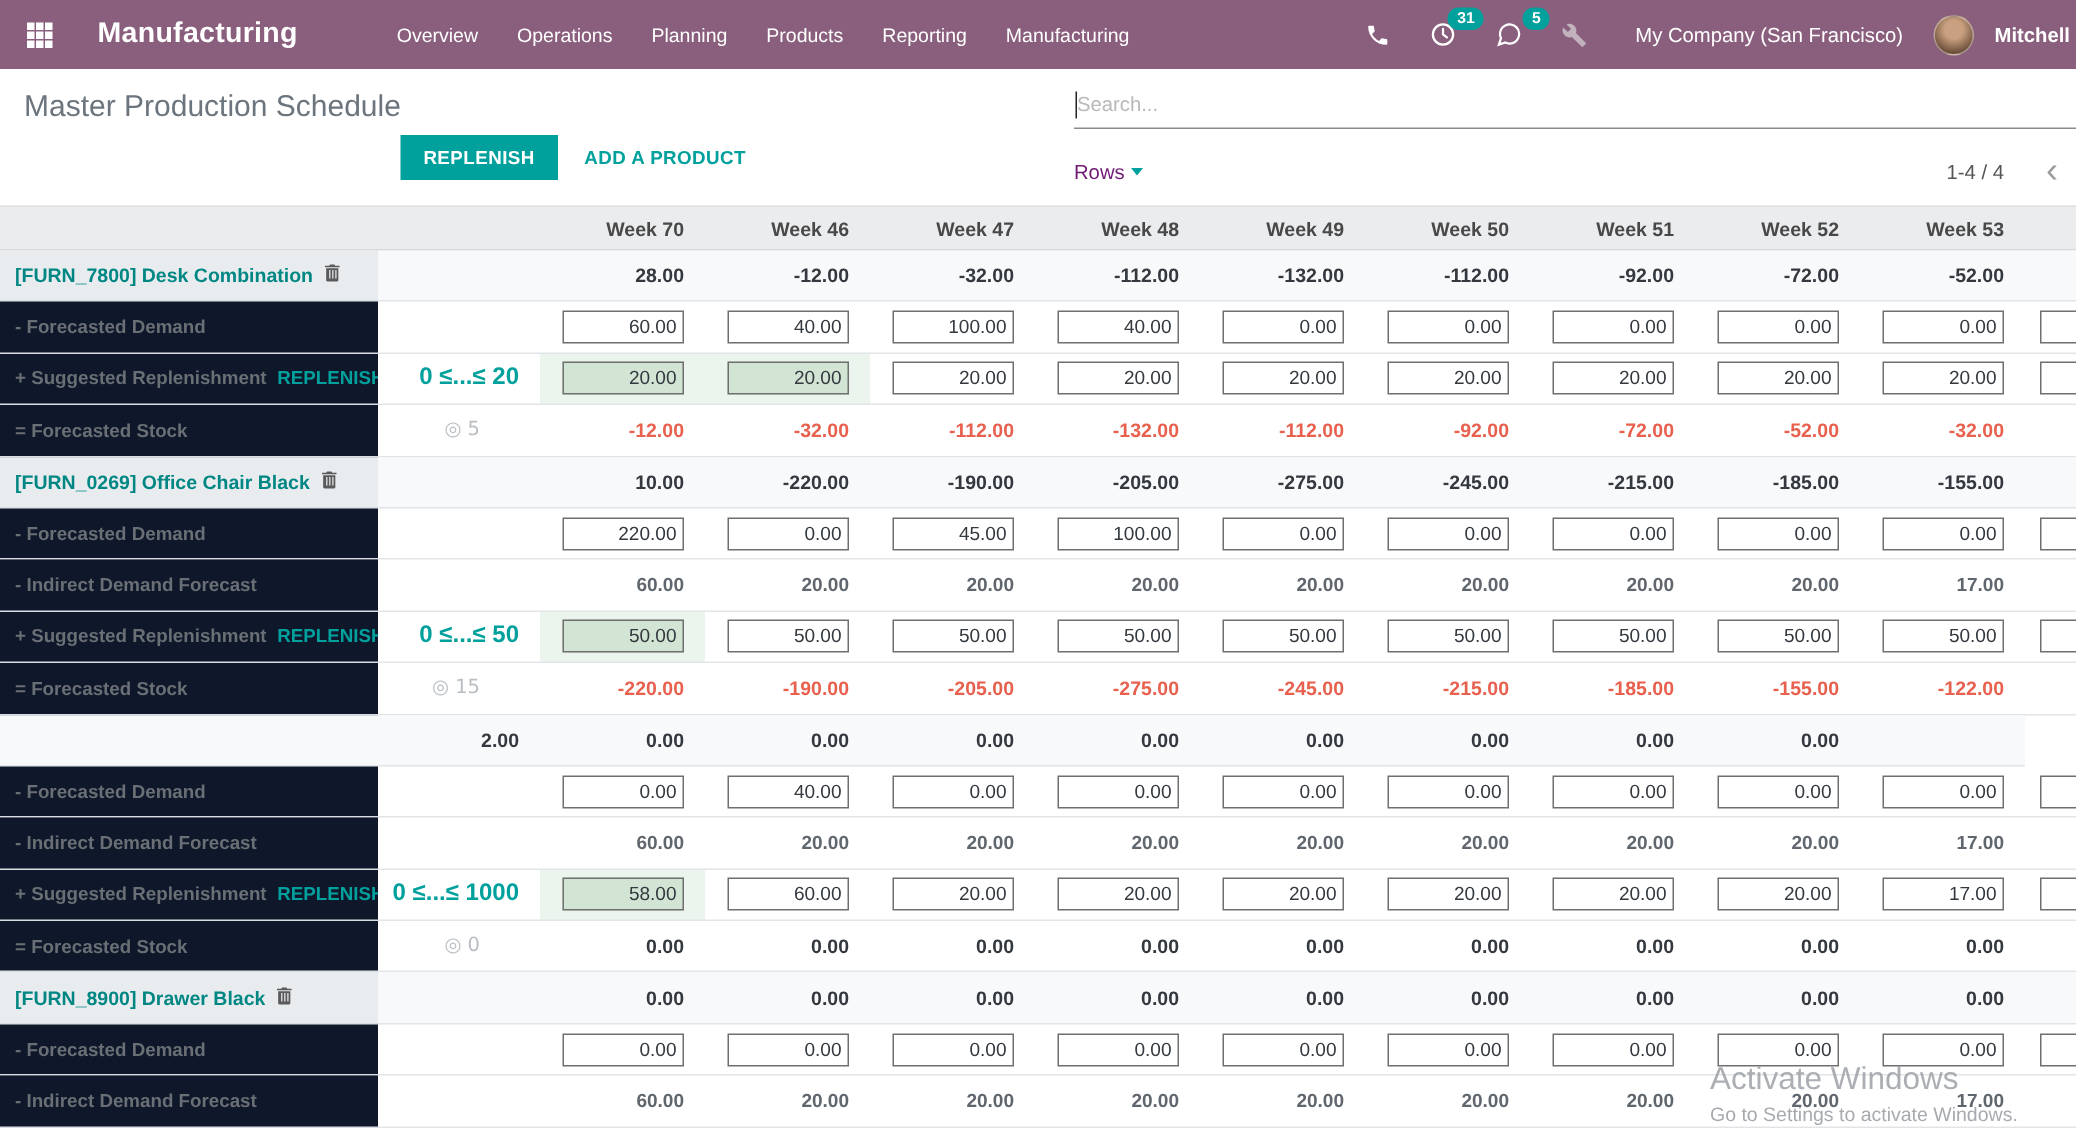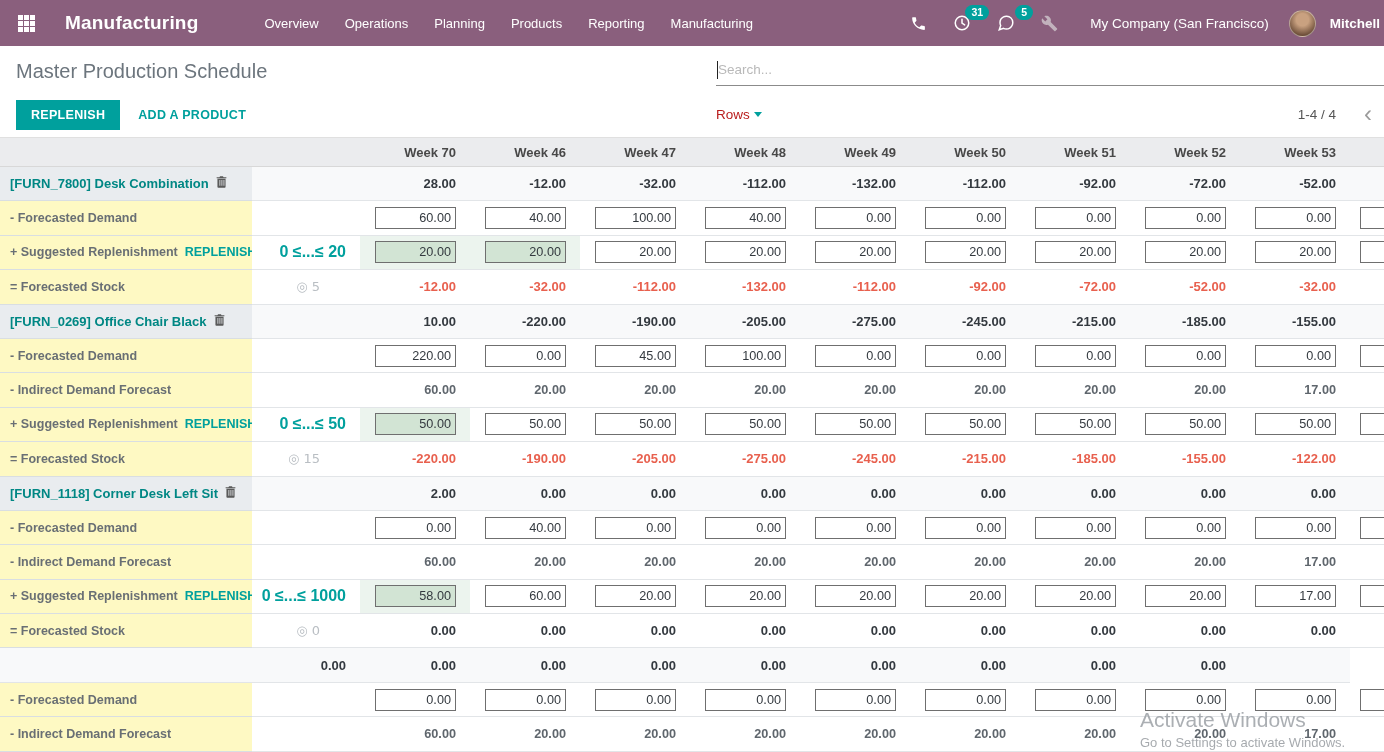--- a/index.html
+++ b/index.html
@@ -20,50 +20,50 @@
   .badge { position:absolute; top:-3px; right:-8px; background:#00a09d; color:#fff;
     font-size:10.5px; font-weight:bold; border-radius:9px; padding:2px 6px; line-height:1; }
   .company { font-size:13.5px; margin:0 14px 0 16px; white-space:nowrap; cursor:pointer; }
   .avatar { width:27px; height:27px; border-radius:50%;
     background:radial-gradient(circle at 50% 35%, #c9a180 30%, #6e4f3a 75%, #4e382a);
     border:1px solid rgba(255,255,255,.4); margin-right:8px; cursor:pointer; }
   .username { font-size:13.5px; font-weight:bold; margin-right:4px; cursor:pointer; }
 
   
   .control-panel { height:91px; display:flex; padding:10px 0 0 16px; background:#fff; }
-  .cp-left { width:700px; display:flex; flex-direction:column; }
+  .cp-left { width:700px; display:flex; }
   .page-title { font-size:20px; color:#6c757d; margin-top:4px; }
   .cp-buttons { display:flex; align-items:center; margin-top:17px; gap:18px; }
   .btn-primary { background:#00a09d; color:#fff; border:none; font-size:12.5px; font-weight:bold;
     padding:8px 15px; letter-spacing:.3px; cursor:pointer; font-family:inherit; }
   .btn-link { color:#00a09d; background:none; border:none; font-size:12.5px; font-weight:bold;
     letter-spacing:.3px; cursor:pointer; font-family:inherit; }
   .cp-right { flex:1; display:flex; flex-direction:column; padding-right:0; }
   .search-wrap { position:relative; border-bottom:1px solid #8b8b8b; margin-right:0; height:30px; }
   .search-input { width:100%; border:none; outline:none; font-size:13.5px; padding:6px 2px;
     font-family:inherit; color:#7f1d1d; }
   .search-input::placeholder { color:#b9b9b9; }
   .search-caret { position:absolute; left:1px; top:5px; width:1px; height:18px; background:#222; }
   .cp-right-bottom { display:flex; align-items:center; margin-top:16px; }
-  .rows-dd { font-size:13.5px; color:#b91c1c; cursor:pointer; }
+  .rows-dd { font-size:13.5px; color:#701a75; cursor:pointer; }
   .rows-dd .caret { display:inline-block; margin-left:4px; color:#00a09d;
     border-left:4px solid transparent; border-right:4px solid transparent; border-top:5px solid #00a09d;
     vertical-align:middle; }
   .pager { margin-left:auto; display:flex; align-items:center; }
   .pager-count { font-size:13.5px; color:#555; margin-right:28px; }
   .pager-prev { font-size:24px; color:#9b9b9b; line-height:1; cursor:pointer; width:20px; }
 
   
   .mps-table { width:1460px; }
   .trow { display:grid; grid-template-columns:252px 108px repeat(10,110px); height:34.4px; }
   .trow.header-row { height:30px; background:#ebecee; border-top:1px solid #e0e0e0; }
   .cell { display:flex; align-items:center; justify-content:flex-end; padding-right:14px;
     border-bottom:1px solid #e2e5e8; font-size:13px; overflow:hidden; }
   .cell.label-col { justify-content:flex-start; padding-left:10px; padding-right:4px;
-    background:#fef9c3; border-bottom:1px solid #d9dee2; }
+    background:#0f172a; border-bottom:1px solid #d9dee2; }
   .hcell { font-weight:bold; color:#484848; border-bottom:1px solid #d8d8d8; }
   .hcell.label-col { background:#ebecee; border-bottom:1px solid #d8d8d8; }
   .product-row .cell { background:#f8f9fa; font-weight:bold; color:#33393f; }
   .product-row .cell.label-col { background:#e9ecef; }
   .product-name { color:#008784; font-size:13px; font-weight:bold; cursor:pointer;
     white-space:nowrap; overflow:hidden; }
   .trash { margin-left:6px; cursor:pointer; flex:none; }
   .row-label { color:#696f74; font-size:12.5px; font-weight:bold; white-space:nowrap; }
   .repl-link { color:#00a09d; font-size:12.5px; font-weight:bold; margin-left:7px; cursor:pointer; }
   .range-txt { color:#00a09d; font-size:16px; font-weight:bold; white-space:nowrap; }
@@ -410,148 +410,148 @@
       <div class="cell stockval neg">-205.00</div>
       <div class="cell stockval neg">-275.00</div>
       <div class="cell stockval neg">-245.00</div>
       <div class="cell stockval neg">-215.00</div>
       <div class="cell stockval neg">-185.00</div>
       <div class="cell stockval neg">-155.00</div>
       <div class="cell stockval neg">-122.00</div>
       <div class="cell partialcell"></div>
     </div>
     <div class="trow product-row">
-      <div class="cell label-col">
-        <span class="product-name">[FURN_1118] Corner Desk Left Sit</span>
+      <div class="cell "></div>
+      <div class="cell ">2.00</div>
+      <div class="cell ">0.00</div>
+      <div class="cell ">0.00</div>
+      <div class="cell ">0.00</div>
+      <div class="cell ">0.00</div>
+      <div class="cell ">0.00</div>
+      <div class="cell ">0.00</div>
+      <div class="cell ">0.00</div>
+      <div class="cell ">0.00</div>
+      <div class="cell "></div>
+    </div>
+    <div class="trow sub-row">
+      <div class="cell label-col">
+        <span class="row-label">- Forecasted Demand</span>
+      </div>
+      <div class="cell "></div>
+      <div class="cell ">
+        <input class="cell-input" value="0.00" style="">
+      </div>
+      <div class="cell ">
+        <input class="cell-input" value="40.00" style="">
+      </div>
+      <div class="cell ">
+        <input class="cell-input" value="0.00" style="">
+      </div>
+      <div class="cell ">
+        <input class="cell-input" value="0.00" style="">
+      </div>
+      <div class="cell ">
+        <input class="cell-input" value="0.00" style="">
+      </div>
+      <div class="cell ">
+        <input class="cell-input" value="0.00" style="">
+      </div>
+      <div class="cell ">
+        <input class="cell-input" value="0.00" style="">
+      </div>
+      <div class="cell ">
+        <input class="cell-input" value="0.00" style="">
+      </div>
+      <div class="cell ">
+        <input class="cell-input" value="0.00" style="">
+      </div>
+      <div class="cell partialcell">
+        <input class="cell-input" style="">
+      </div>
+    </div>
+    <div class="trow sub-row">
+      <div class="cell label-col">
+        <span class="row-label">- Indirect Demand Forecast</span>
+      </div>
+      <div class="cell "></div>
+      <div class="cell txtval">60.00</div>
+      <div class="cell txtval">20.00</div>
+      <div class="cell txtval">20.00</div>
+      <div class="cell txtval">20.00</div>
+      <div class="cell txtval">20.00</div>
+      <div class="cell txtval">20.00</div>
+      <div class="cell txtval">20.00</div>
+      <div class="cell txtval">20.00</div>
+      <div class="cell txtval">17.00</div>
+      <div class="cell partialcell"></div>
+    </div>
+    <div class="trow sub-row">
+      <div class="cell label-col">
+        <span class="row-label">+ Suggested Replenishment</span>
+        <span class="repl-link">REPLENISH</span>
+      </div>
+      <div class="cell ">
+        <span class="range-txt">0 ≤...≤ 1000</span>
+      </div>
+      <div class="cell greencell">
+        <input class="cell-input" value="58.00" style="">
+      </div>
+      <div class="cell ">
+        <input class="cell-input" value="60.00" style="">
+      </div>
+      <div class="cell ">
+        <input class="cell-input" value="20.00" style="">
+      </div>
+      <div class="cell ">
+        <input class="cell-input" value="20.00" style="">
+      </div>
+      <div class="cell ">
+        <input class="cell-input" value="20.00" style="">
+      </div>
+      <div class="cell ">
+        <input class="cell-input" value="20.00" style="">
+      </div>
+      <div class="cell ">
+        <input class="cell-input" value="20.00" style="">
+      </div>
+      <div class="cell ">
+        <input class="cell-input" value="20.00" style="">
+      </div>
+      <div class="cell ">
+        <input class="cell-input" value="17.00" style="">
+      </div>
+      <div class="cell partialcell">
+        <input class="cell-input" style="">
+      </div>
+    </div>
+    <div class="trow sub-row">
+      <div class="cell label-col">
+        <span class="row-label">= Forecasted Stock</span>
+      </div>
+      <div class="cell ">
+        <span class="target-txt">◎ 0</span>
+      </div>
+      <div class="cell stockval">0.00</div>
+      <div class="cell stockval">0.00</div>
+      <div class="cell stockval">0.00</div>
+      <div class="cell stockval">0.00</div>
+      <div class="cell stockval">0.00</div>
+      <div class="cell stockval">0.00</div>
+      <div class="cell stockval">0.00</div>
+      <div class="cell stockval">0.00</div>
+      <div class="cell stockval">0.00</div>
+      <div class="cell partialcell"></div>
+    </div>
+    <div class="trow product-row">
+      <div class="cell label-col">
+        <span class="product-name">[FURN_8900] Drawer Black</span>
         <span class="trash"><svg width="13" height="14" viewBox="0 0 16 16" fill="#5a5a5a">
             <path d="M5.5 5.5h1v7h-1zm2.5 0h1v7H8zm2.5 0h1v7h-1zM3 4v10c0 .55.45 1 1 1h8c.55 0 1-.45 1-1V4H3zm11-2h-3.5l-.7-1h-3.6l-.7 1H2v1.3h12V2z"></path>
           </svg></span>
       </div>
-      <div class="cell "></div>
-      <div class="cell ">2.00</div>
-      <div class="cell ">0.00</div>
-      <div class="cell ">0.00</div>
-      <div class="cell ">0.00</div>
-      <div class="cell ">0.00</div>
-      <div class="cell ">0.00</div>
-      <div class="cell ">0.00</div>
-      <div class="cell ">0.00</div>
-      <div class="cell ">0.00</div>
-      <div class="cell "></div>
-    </div>
-    <div class="trow sub-row">
-      <div class="cell label-col">
-        <span class="row-label">- Forecasted Demand</span>
-      </div>
-      <div class="cell "></div>
-      <div class="cell ">
-        <input class="cell-input" value="0.00" style="">
-      </div>
-      <div class="cell ">
-        <input class="cell-input" value="40.00" style="">
-      </div>
-      <div class="cell ">
-        <input class="cell-input" value="0.00" style="">
-      </div>
-      <div class="cell ">
-        <input class="cell-input" value="0.00" style="">
-      </div>
-      <div class="cell ">
-        <input class="cell-input" value="0.00" style="">
-      </div>
-      <div class="cell ">
-        <input class="cell-input" value="0.00" style="">
-      </div>
-      <div class="cell ">
-        <input class="cell-input" value="0.00" style="">
-      </div>
-      <div class="cell ">
-        <input class="cell-input" value="0.00" style="">
-      </div>
-      <div class="cell ">
-        <input class="cell-input" value="0.00" style="">
-      </div>
-      <div class="cell partialcell">
-        <input class="cell-input" style="">
-      </div>
-    </div>
-    <div class="trow sub-row">
-      <div class="cell label-col">
-        <span class="row-label">- Indirect Demand Forecast</span>
-      </div>
-      <div class="cell "></div>
-      <div class="cell txtval">60.00</div>
-      <div class="cell txtval">20.00</div>
-      <div class="cell txtval">20.00</div>
-      <div class="cell txtval">20.00</div>
-      <div class="cell txtval">20.00</div>
-      <div class="cell txtval">20.00</div>
-      <div class="cell txtval">20.00</div>
-      <div class="cell txtval">20.00</div>
-      <div class="cell txtval">17.00</div>
-      <div class="cell partialcell"></div>
-    </div>
-    <div class="trow sub-row">
-      <div class="cell label-col">
-        <span class="row-label">+ Suggested Replenishment</span>
-        <span class="repl-link">REPLENISH</span>
-      </div>
-      <div class="cell ">
-        <span class="range-txt">0 ≤...≤ 1000</span>
-      </div>
-      <div class="cell greencell">
-        <input class="cell-input" value="58.00" style="">
-      </div>
-      <div class="cell ">
-        <input class="cell-input" value="60.00" style="">
-      </div>
-      <div class="cell ">
-        <input class="cell-input" value="20.00" style="">
-      </div>
-      <div class="cell ">
-        <input class="cell-input" value="20.00" style="">
-      </div>
-      <div class="cell ">
-        <input class="cell-input" value="20.00" style="">
-      </div>
-      <div class="cell ">
-        <input class="cell-input" value="20.00" style="">
-      </div>
-      <div class="cell ">
-        <input class="cell-input" value="20.00" style="">
-      </div>
-      <div class="cell ">
-        <input class="cell-input" value="20.00" style="">
-      </div>
-      <div class="cell ">
-        <input class="cell-input" value="17.00" style="">
-      </div>
-      <div class="cell partialcell">
-        <input class="cell-input" style="">
-      </div>
-    </div>
-    <div class="trow sub-row">
-      <div class="cell label-col">
-        <span class="row-label">= Forecasted Stock</span>
-      </div>
-      <div class="cell ">
-        <span class="target-txt">◎ 0</span>
-      </div>
-      <div class="cell stockval">0.00</div>
-      <div class="cell stockval">0.00</div>
-      <div class="cell stockval">0.00</div>
-      <div class="cell stockval">0.00</div>
-      <div class="cell stockval">0.00</div>
-      <div class="cell stockval">0.00</div>
-      <div class="cell stockval">0.00</div>
-      <div class="cell stockval">0.00</div>
-      <div class="cell stockval">0.00</div>
-      <div class="cell partialcell"></div>
-    </div>
-    <div class="trow product-row">
       <div class="cell "></div>
       <div class="cell ">0.00</div>
       <div class="cell ">0.00</div>
       <div class="cell ">0.00</div>
       <div class="cell ">0.00</div>
       <div class="cell ">0.00</div>
       <div class="cell ">0.00</div>
       <div class="cell ">0.00</div>
       <div class="cell ">0.00</div>
       <div class="cell ">0.00</div>

